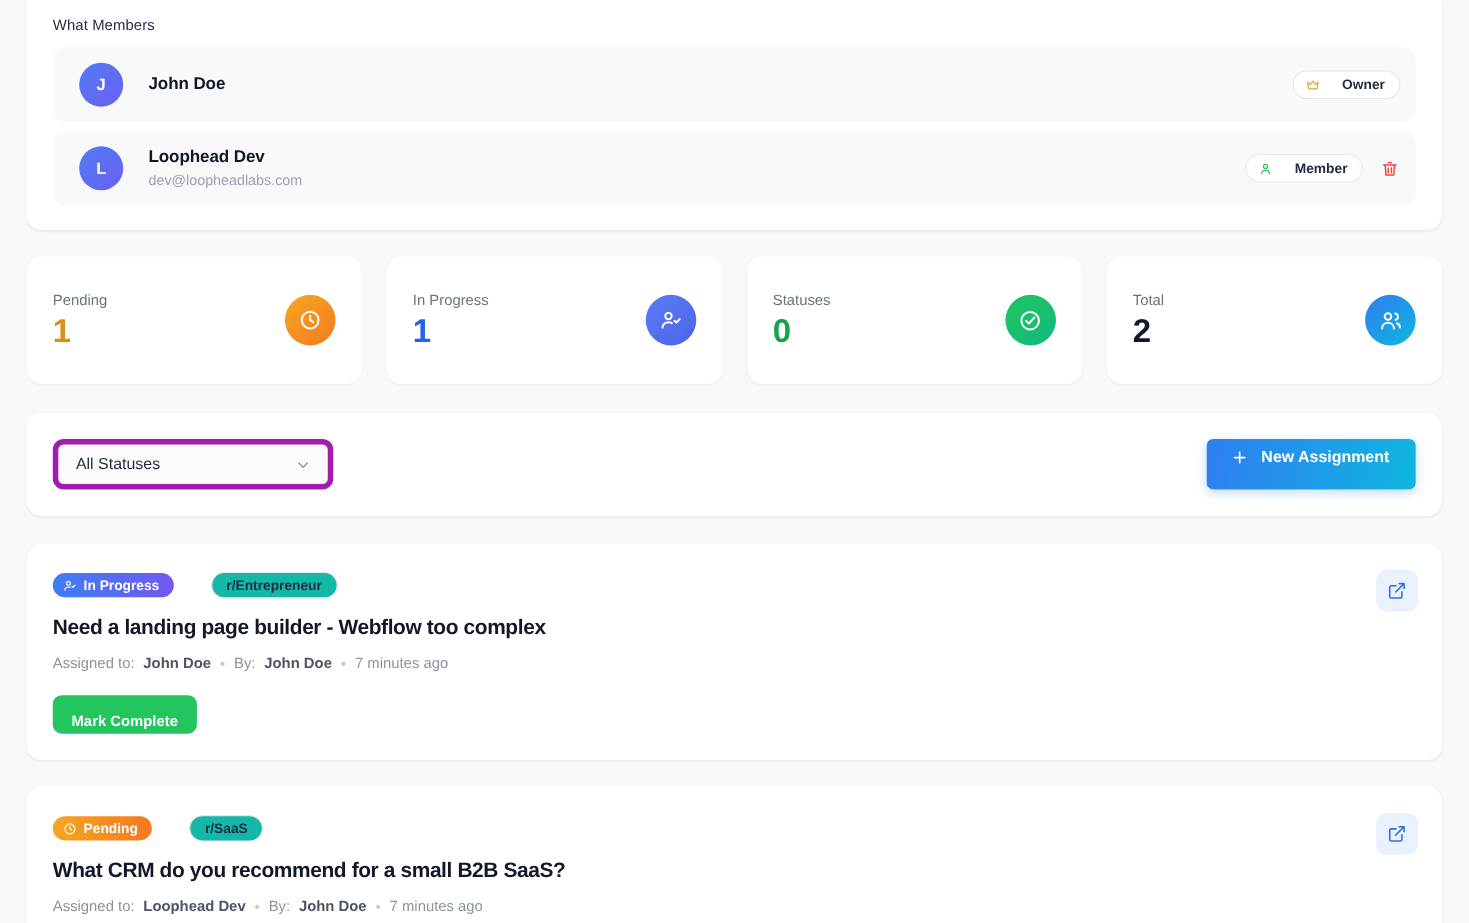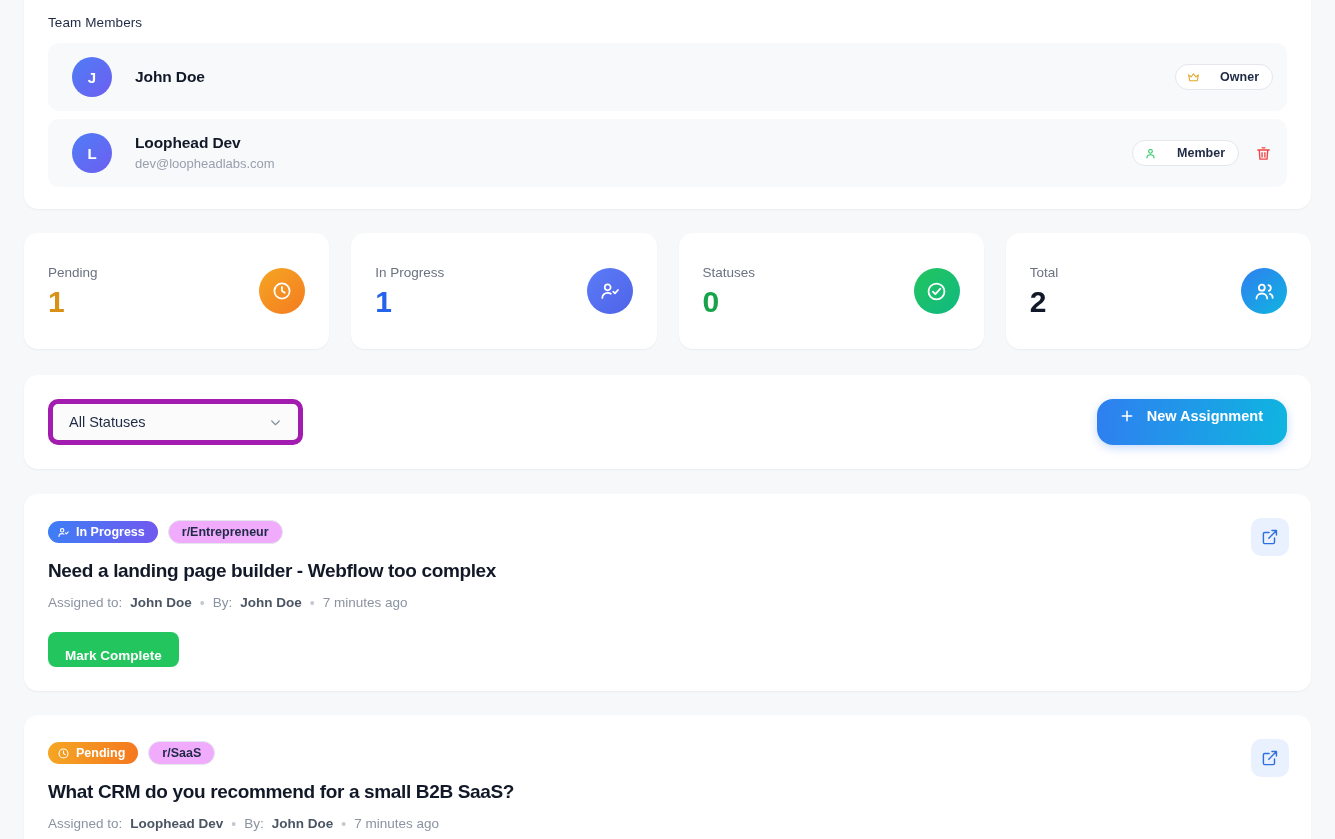--- a/index.html
+++ b/index.html
@@ -154,21 +154,21 @@
     display: flex;
     align-items: center;
     justify-content: space-between;
     padding: 0 15px 0 16px;
     font-size: 14.5px;
     color: #1f2a44;
     cursor: pointer;
   }
   .new-btn {
     height: 46px;
-    border-radius: 16px;
+    border-radius: 6px;
     background: linear-gradient(95deg, #2f7ff0 0%, #0fb5e0 100%);
     color: #fff;
     font-size: 14.5px;
     font-weight: 700;
     display: flex;
     align-items: center;
     gap: 12px;
     padding: 0 24px 12px 22px;
     border: none;
     cursor: pointer;
@@ -196,26 +196,27 @@
     padding: 4px 13px 4px 9px;
     font-size: 12.5px;
     font-weight: 700;
     color: #ffffff;
   }
   .pill-inprogress { background: linear-gradient(95deg, #3d7ef5 0%, #7258ef 100%); }
   .pill-pending    { background: linear-gradient(95deg, #f5a623 0%, #f4781f 100%); }
 
   .sub-pill {
     border: 1px solid #e4e7ec;
-    background: #f0abfc;
+    background: #14b8a6;
     border-radius: 999px;
     padding: 4px 13px;
     font-size: 12.5px;
     font-weight: 700;
     color: #1f2a44;
+    margin-left: 24px;
   }
   .assign-title {
     font-size: 19px;
     font-weight: 700;
     color: #111827;
     letter-spacing: -.35px;
     margin-bottom: 13px;
   }
   .assign-meta {
     font-size: 13.5px;
@@ -254,21 +255,21 @@
     cursor: pointer;
   }
   .no-meta-gap { margin-bottom: 0; }
 </style>
 </head>
 <body>
 
 <div class="page">
 
   <div class="card team-card">
-    <div class="team-label">Team Members</div>
+    <div class="team-label">What Members</div>
 
     <div class="member-row">
       <div class="avatar">J</div>
       <div class="member-info">
         <div class="member-name">John Doe</div>
       </div>
       <div class="member-actions">
         <div class="role-badge">
           <svg width="13" height="13" viewBox="0 0 24 24" fill="none">
             <path d="M3 7l4.5 4L12 5l4.5 6L21 7l-2 11H5L3 7z" stroke="#e2a72a" stroke-width="2" stroke-linejoin="round" fill="none"></path>

